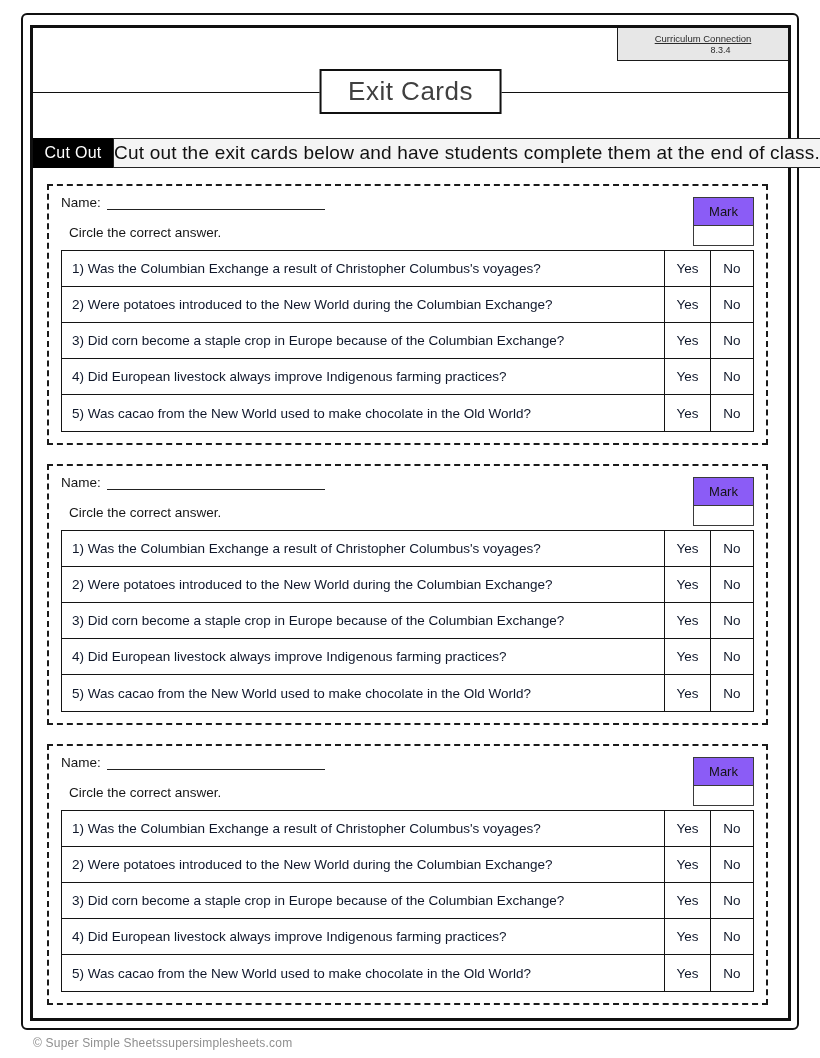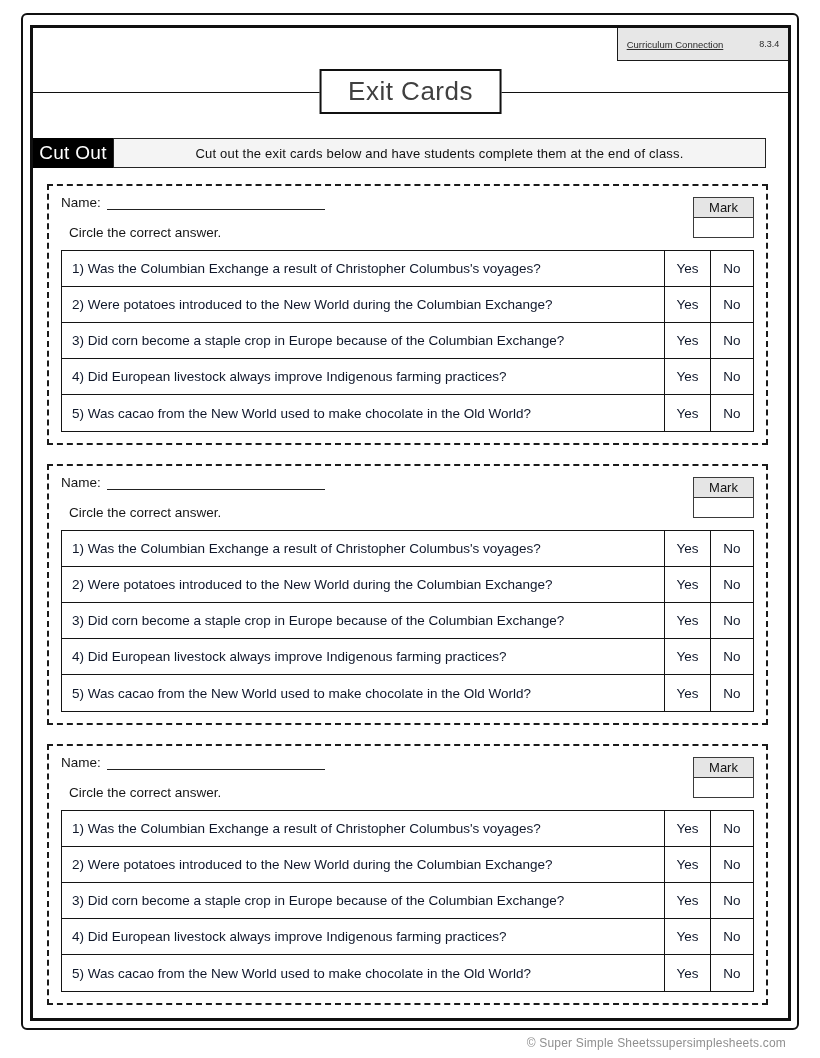--- a/index.html
+++ b/index.html
@@ -10,62 +10,62 @@
   
   .outer-border { position:absolute; left:21px; top:13px; width:778px; height:1017px;
                   border:2px solid #101010; border-radius:6px; }
   .frame { position:absolute; left:30px; top:25px; width:761px; height:996px;
            border:3px solid #101010; background:#ffffff; }
   .frame-content { position:relative; width:100%; height:100%; }
 
   
   .curriculum-box { position:absolute; top:0; right:0; width:171px; height:33px;
                     background:#e7e7e7; border-left:1.5px solid #1a1a1a; border-bottom:1.5px solid #1a1a1a;
-                    display:flex; flex-direction:row; align-items:center; justify-content:center; gap:1px; }
+                    display:flex; flex-direction:column; align-items:center; justify-content:center; gap:1px; }
   .curriculum-label { font-size:9.5px; text-decoration:underline; color:#2a2a2a; }
   .curriculum-code  { font-size:9px; color:#2a2a2a;margin-left:35px; }
 
   
   .header-line { position:absolute; top:64px; left:0; right:0; border-top:1.5px solid #101010; }
   .title-box { position:absolute; top:41px; left:50%; transform:translateX(-50%);
                background:#ffffff; border:2px solid #101010; padding:5px 27px; z-index:2; }
   .title-text { font-size:26px; font-weight:400; letter-spacing:.5px; color:#404040; white-space:nowrap; }
 
   
   .cutout-row { position:absolute; top:110px; left:0; right:22px; height:30px; display:flex; }
   .cutout-tag { background:#000000; color:#ffffff; width:80px; display:flex; align-items:center;
-                justify-content:center; font-size:19px; letter-spacing:.3px; flex:0 0 auto; }
+                justify-content:center; font-size:16px; letter-spacing:.3px; flex:0 0 auto; }
   .cutout-text { flex:1; background:#f4f4f4; border:1.5px solid #242424; display:flex; align-items:center;
-                 justify-content:center; font-size:13px; letter-spacing:.2px; color:#111; white-space:nowrap; }
+                 justify-content:center; font-size:19px; letter-spacing:.2px; color:#111; white-space:nowrap; }
 
   
   .cards { position:absolute; top:156px; left:14px; right:20px; display:flex; flex-direction:column; gap:19px; }
   .card { position:relative; height:261px; border:2px dashed #1a1a1a; background:#ffffff; }
   .name-row { position:absolute; top:9px; left:12px; font-size:13.5px; display:flex; align-items:flex-end; }
   .name-label { color:#161616; }
   .name-line { display:inline-block; width:218px; height:15px; border-bottom:1.5px solid #222; margin-left:6px; }
   .prompt { position:absolute; top:39px; left:20px; font-size:13.5px; color:#161616; }
 
   .mark-box { position:absolute; top:11px; right:12px; width:61px; border:1.5px solid #3a3a3a; background:#ffffff; }
-  .mark-head { height:20px; background:#e5e5e5; border-bottom:1.5px solid #3a3a3a;
+  .mark-head { height:28px; background:#8b5cf6; border-bottom:1.5px solid #3a3a3a;
                display:flex; align-items:center; justify-content:center; font-size:13px; color:#141414; }
   .mark-value { height:19px; background:#ffffff; }
 
   .answer-table { position:absolute; top:64px; left:12px; right:12px; height:182px;
                   border:1.5px solid #141414; display:grid; grid-template-rows:repeat(5, 1fr); background:#fff; }
   .q-row { display:flex; border-bottom:1px solid #141414; }
   .q-row:last-child { border-bottom:none; }
   .q-cell { display:flex; align-items:center; font-size:13.5px; color:#0f172a; }
   .q-text { flex:1; padding-left:10px; }
   .q-yes { width:46px; justify-content:center; border-left:1px solid #141414; }
   .q-no  { width:43px; justify-content:center; border-left:1px solid #141414;text-align:center; }
 
   
   .footer { position:absolute; left:33px; right:34px; top:1036px; display:flex;
-            justify-content:flex-end; font-size:12px; color:#8f8f8f; letter-spacing:.2px; }
+            justify-content:flex-start; font-size:12px; color:#8f8f8f; letter-spacing:.2px; }
 </style>
 </head>
 <body>
 
 <div class="page">
   <div class="outer-border"></div>
 
   <div class="frame">
     <div class="frame-content">
 

